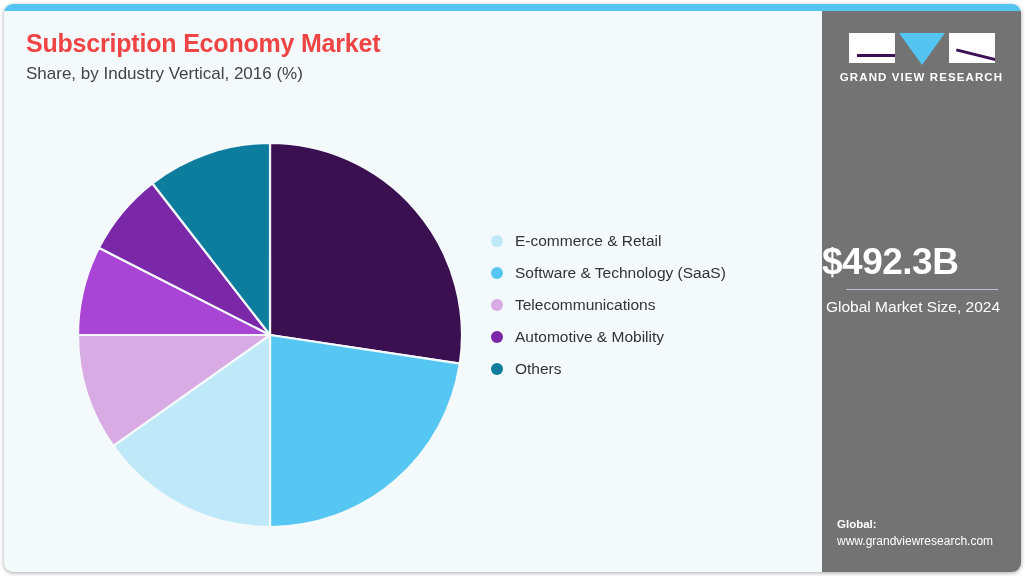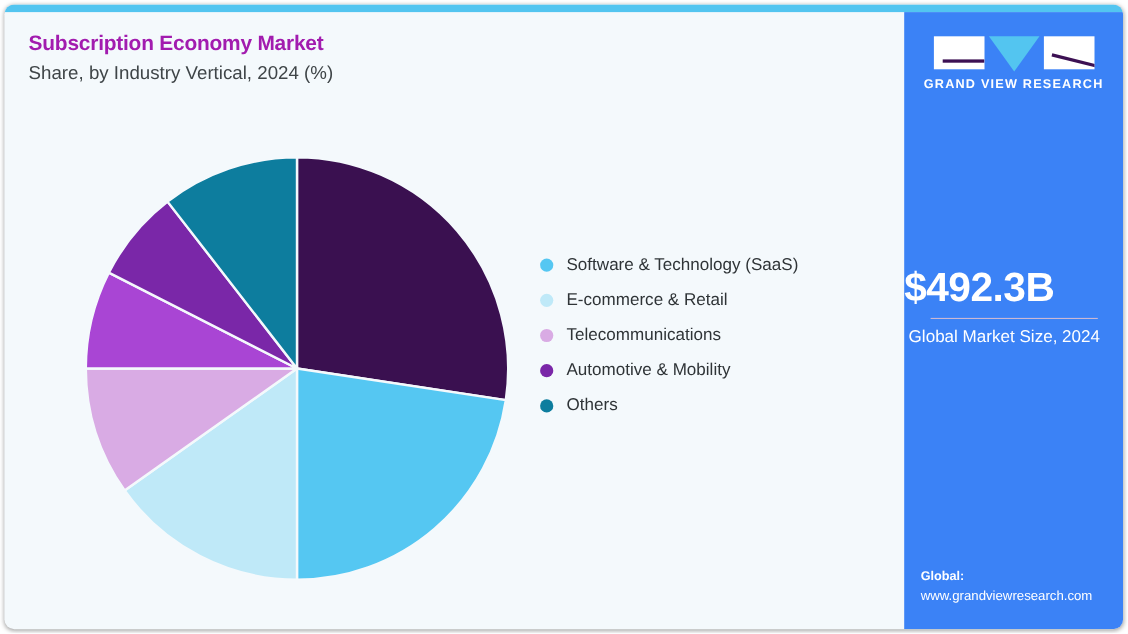--- a/index.html
+++ b/index.html
@@ -46,23 +46,23 @@
     width: 818px;
     height: 561px;
   }
   .title-block {
     position: absolute;
     left: 22px;
     top: 18px;
     width: 770px;
   }
   .chart-title {
-    font-size: 19px;
-    font-weight: bold;
-    color: #a21caf;
+    font-size: 25px;
+    font-weight: bold;
+    color: #ef4444;
     letter-spacing: -0.2px;
     margin: 0;
     line-height: 1.15;
   }
   .chart-subtitle {
     font-size: 17px;
     color: #3f4548;
     margin: 6px 0 0 0;
     line-height: 1.2;
   }
@@ -104,21 +104,21 @@
     white-space: nowrap;
     line-height: 1;
   }
   
   .sidebar {
     position: absolute;
     right: 0;
     top: 7px;
     width: 199px;
     height: 561px;
-    background: #3b82f6;
+    background: #737373;
     color: #ffffff;
   }
   .logo-block {
     position: absolute;
     left: 0;
     top: 22px;
     width: 199px;
     text-align: center;
   }
   .logo-marks {
@@ -219,45 +219,45 @@
 
 <div id="canvas">
   <div class="card">
 
     <div class="top-accent"></div>
 
     <div class="main-area">
 
       <div class="title-block">
         <div class="chart-title">Subscription Economy Market</div>
-        <div class="chart-subtitle">Share, by Industry Vertical, 2024 (%)</div>
+        <div class="chart-subtitle">Share, by Industry Vertical, 2016 (%)</div>
       </div>
 
       <div class="pie-wrap">
         <svg class="pie-svg" viewBox="0 0 392 392">
           <g id="pie-slices">
               <path d="M 196 196 L 196.00 4.00 A 192 192 0 0 1 385.84 224.71 Z" fill="#3a1050" stroke="#f4f9fc" stroke-width="2.2" stroke-linejoin="round"></path>
               <path d="M 196 196 L 385.84 224.71 A 192 192 0 0 1 196.00 388.00 Z" fill="#55c7f2" stroke="#f4f9fc" stroke-width="2.2" stroke-linejoin="round"></path>
               <path d="M 196 196 L 196.00 388.00 A 192 192 0 0 1 39.30 306.95 Z" fill="#bfe9f8" stroke="#f4f9fc" stroke-width="2.2" stroke-linejoin="round"></path>
               <path d="M 196 196 L 39.30 306.95 A 192 192 0 0 1 4.00 196.00 Z" fill="#d9abe4" stroke="#f4f9fc" stroke-width="2.2" stroke-linejoin="round"></path>
               <path d="M 196 196 L 4.00 196.00 A 192 192 0 0 1 24.93 108.83 Z" fill="#a945d4" stroke="#f4f9fc" stroke-width="2.2" stroke-linejoin="round"></path>
               <path d="M 196 196 L 24.93 108.83 A 192 192 0 0 1 78.32 44.29 Z" fill="#7a27a8" stroke="#f4f9fc" stroke-width="2.2" stroke-linejoin="round"></path>
               <path d="M 196 196 L 78.32 44.29 A 192 192 0 0 1 196.00 4.00 Z" fill="#0d7d9e" stroke="#f4f9fc" stroke-width="2.2" stroke-linejoin="round"></path>
             </g>
         </svg>
       </div>
 
       <div class="legend" id="legend">
           <div class="legend-row">
+            <span class="legend-swatch" style="background: rgb(191, 233, 248);"></span>
+            <span class="legend-label">E-commerce &amp; Retail</span>
+          </div>
+          <div class="legend-row">
             <span class="legend-swatch" style="background: rgb(85, 199, 242);"></span>
             <span class="legend-label">Software &amp; Technology (SaaS)</span>
-          </div>
-          <div class="legend-row">
-            <span class="legend-swatch" style="background: rgb(191, 233, 248);"></span>
-            <span class="legend-label">E-commerce &amp; Retail</span>
           </div>
           <div class="legend-row">
             <span class="legend-swatch" style="background: rgb(217, 171, 228);"></span>
             <span class="legend-label">Telecommunications</span>
           </div>
           <div class="legend-row">
             <span class="legend-swatch" style="background: rgb(122, 39, 168);"></span>
             <span class="legend-label">Automotive &amp; Mobility</span>
           </div>
           <div class="legend-row">

